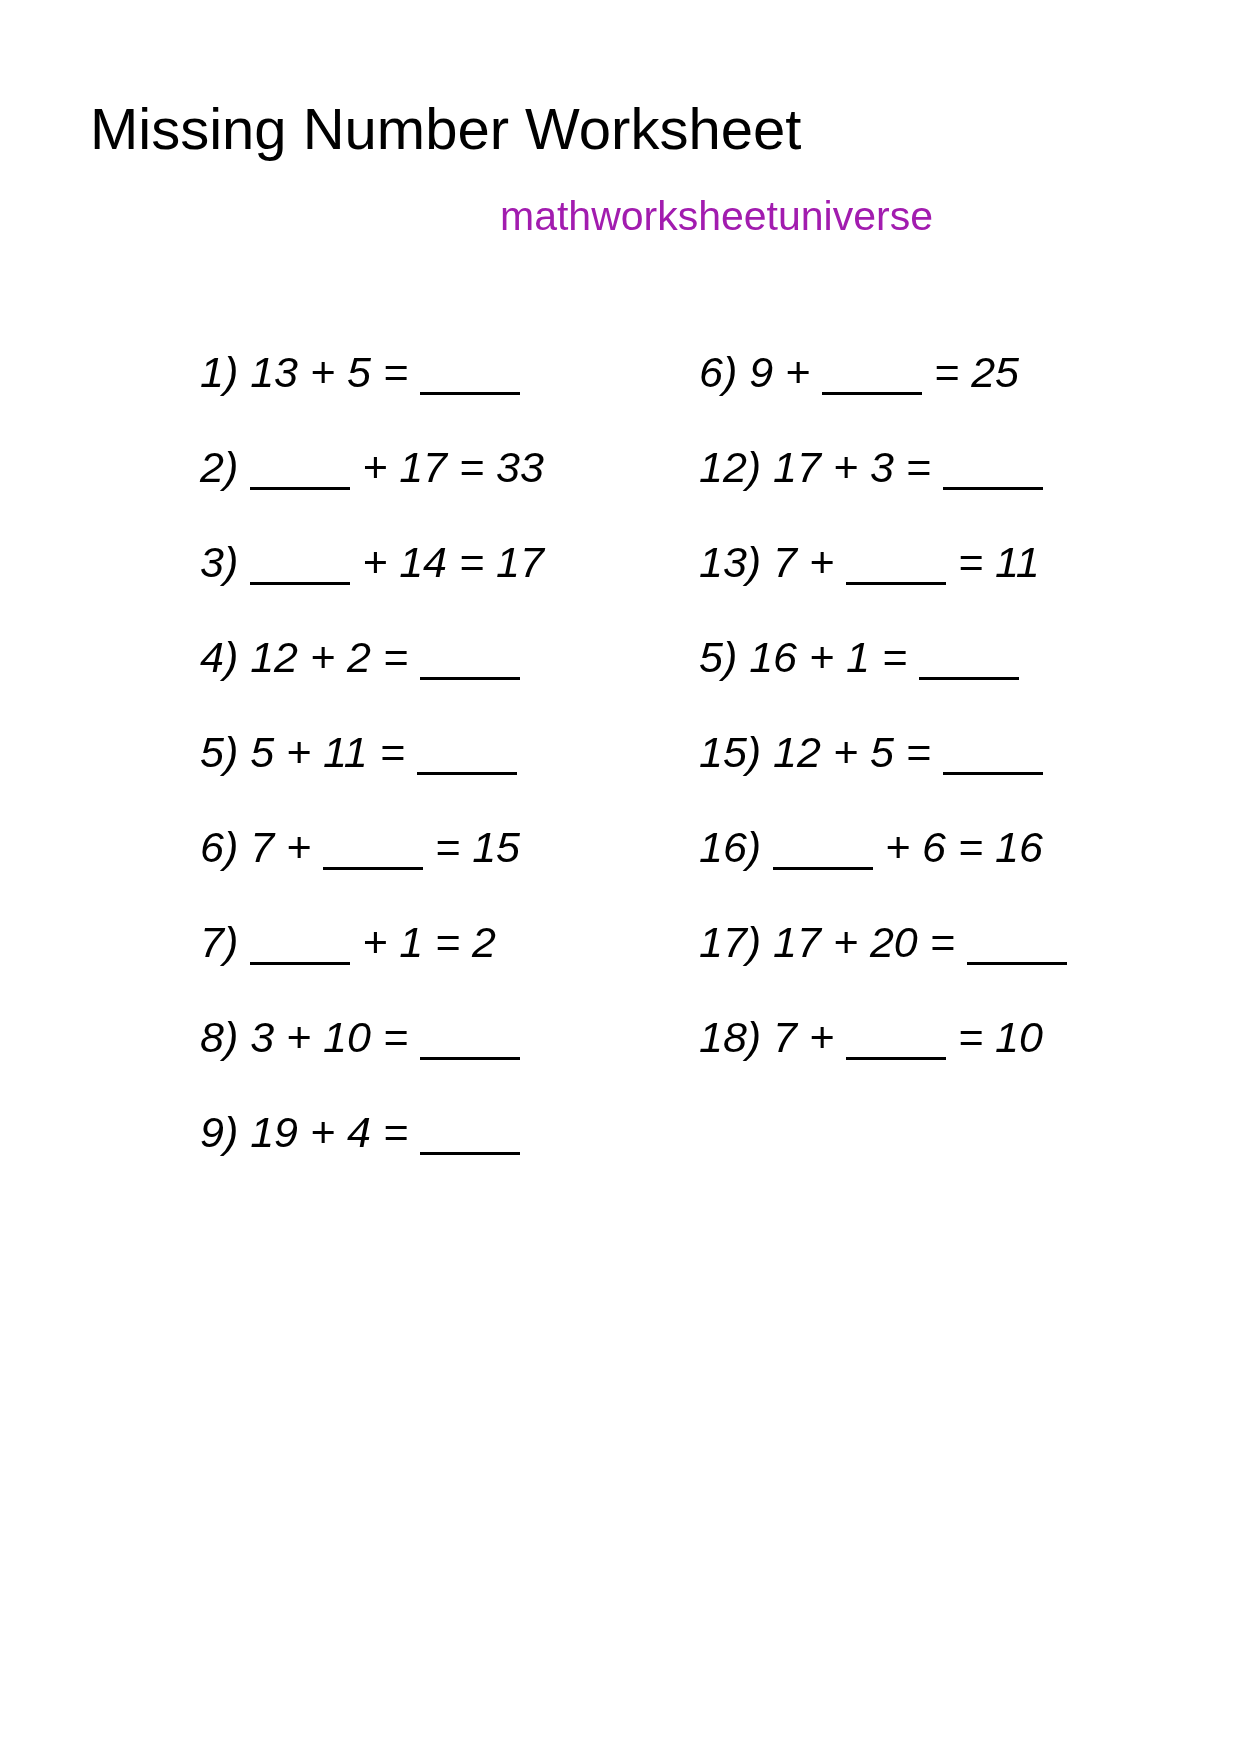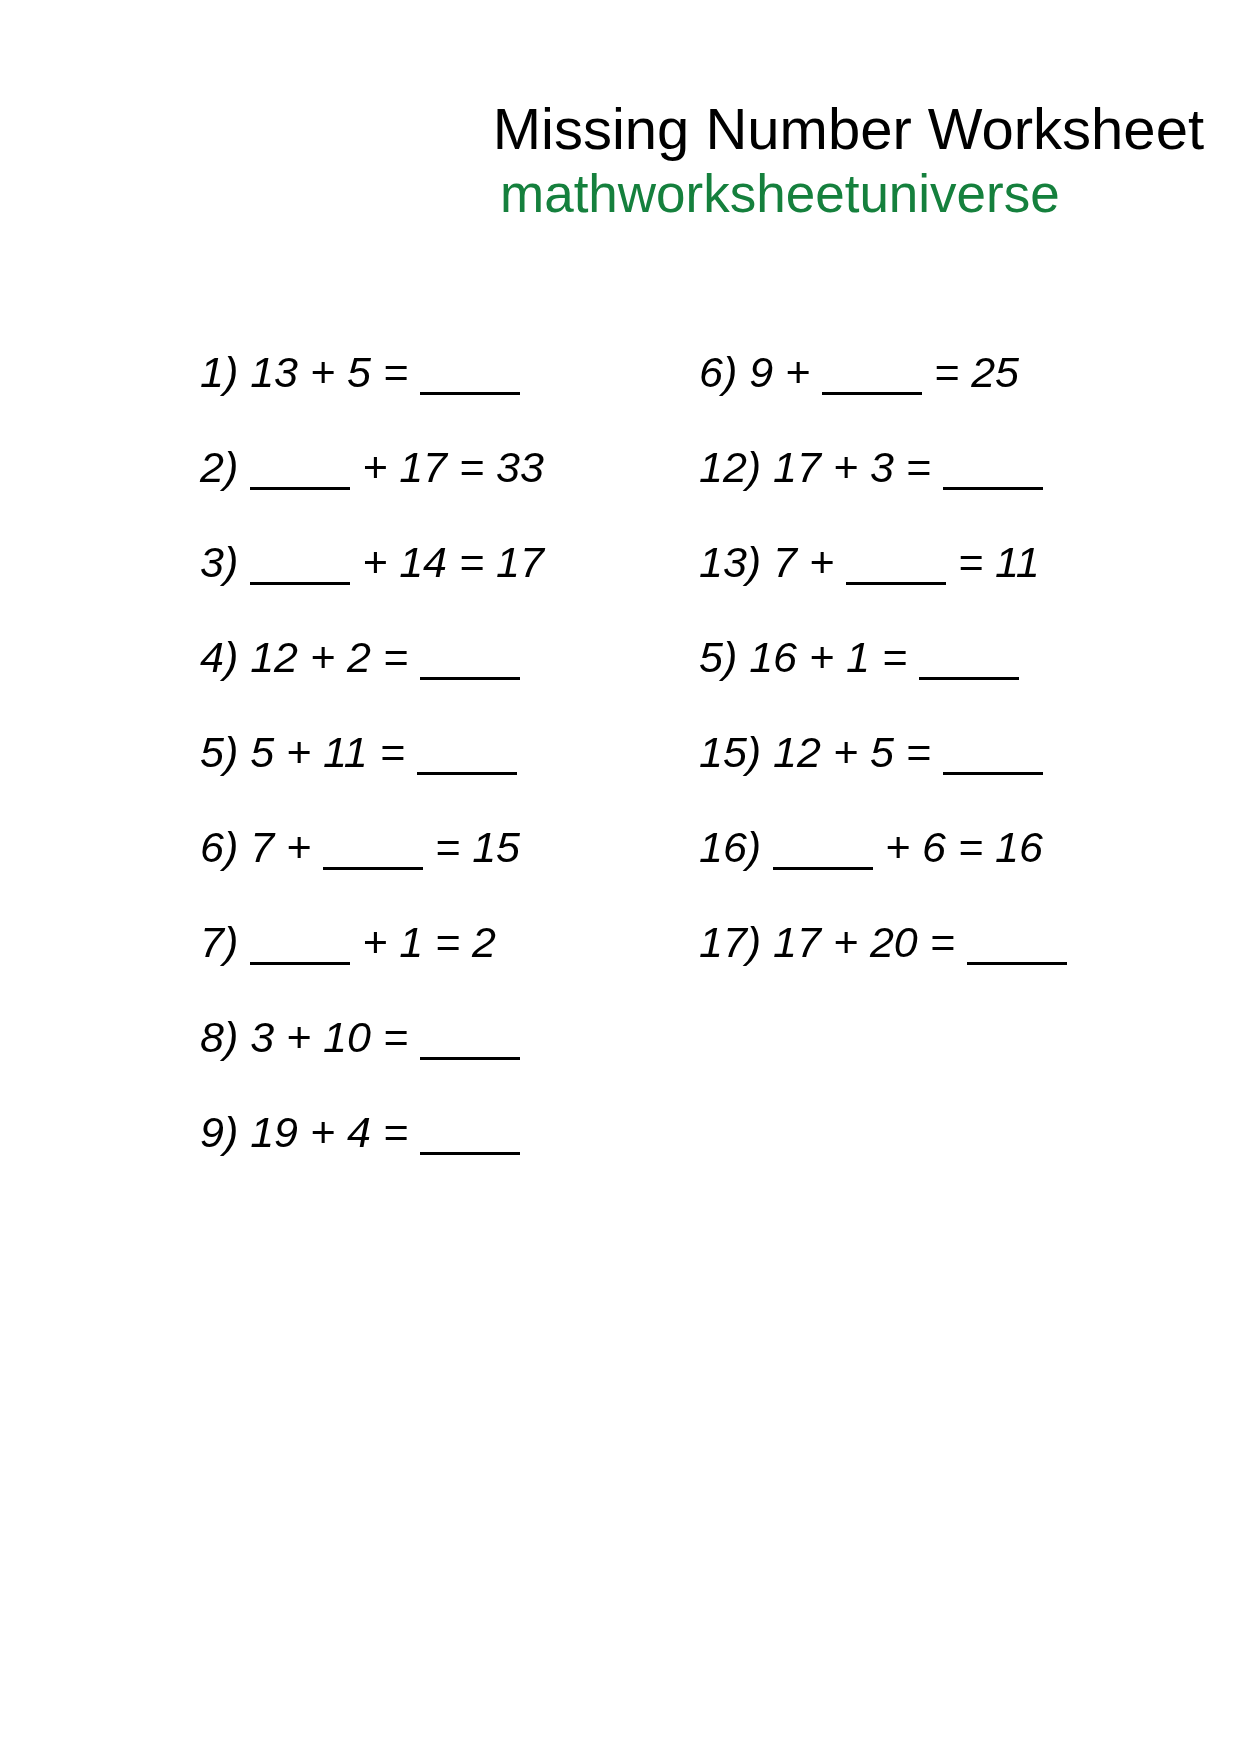--- a/index.html
+++ b/index.html
@@ -13,34 +13,34 @@
       position: relative;
       overflow: hidden;
       font-family: "Liberation Sans", sans-serif;
       color: #000000;
     }
     .title {
       position: absolute;
       left: 0;
       width: 1204px;
       top: 96px;
-      text-align: right;
+      text-align: left;
       font-size: 58px;
       line-height: 66px;
       padding-left: 90px;
       box-sizing: border-box;
       letter-spacing: 0px;
     }
     .subtitle {
       position: absolute;
       left: 500px;
-      top: 170px;
-      font-size: 53px;
+      top: 192px;
+      font-size: 41px;
       line-height: 48px;
-      color: #15803d;
+      color: #a21caf;
     }
     .col {
       position: absolute;
       top: 348px;
       font-style: italic;
     }
     .col.left { left: 200px; }
     .col.right { left: 699px; }
     .problem {
       font-size: 43px;
@@ -76,13 +76,14 @@
 </div>
 
 <div class="col right">
   <div class="problem"><span>6)</span> <span>9 +</span> <span class="blank"></span> <span>= 25</span></div>
   <div class="problem"><span>12)</span> <span>17 + 3 =</span> <span class="blank"></span></div>
   <div class="problem"><span>13)</span> <span>7 +</span> <span class="blank"></span> <span>= 11</span></div>
   <div class="problem"><span>5)</span> <span>16 + 1 =</span> <span class="blank"></span></div>
   <div class="problem"><span>15)</span> <span>12 + 5 =</span> <span class="blank"></span></div>
   <div class="problem"><span>16)</span> <span class="blank"></span> <span>+ 6 = 16</span></div>
   <div class="problem"><span>17)</span> <span>17 + 20 =</span> <span class="blank"></span></div>
+  <div class="problem"><span>18)</span> <span>7 +</span> <span class="blank"></span> <span>= 10</span></div>
 </div>
 
 </body></html>

